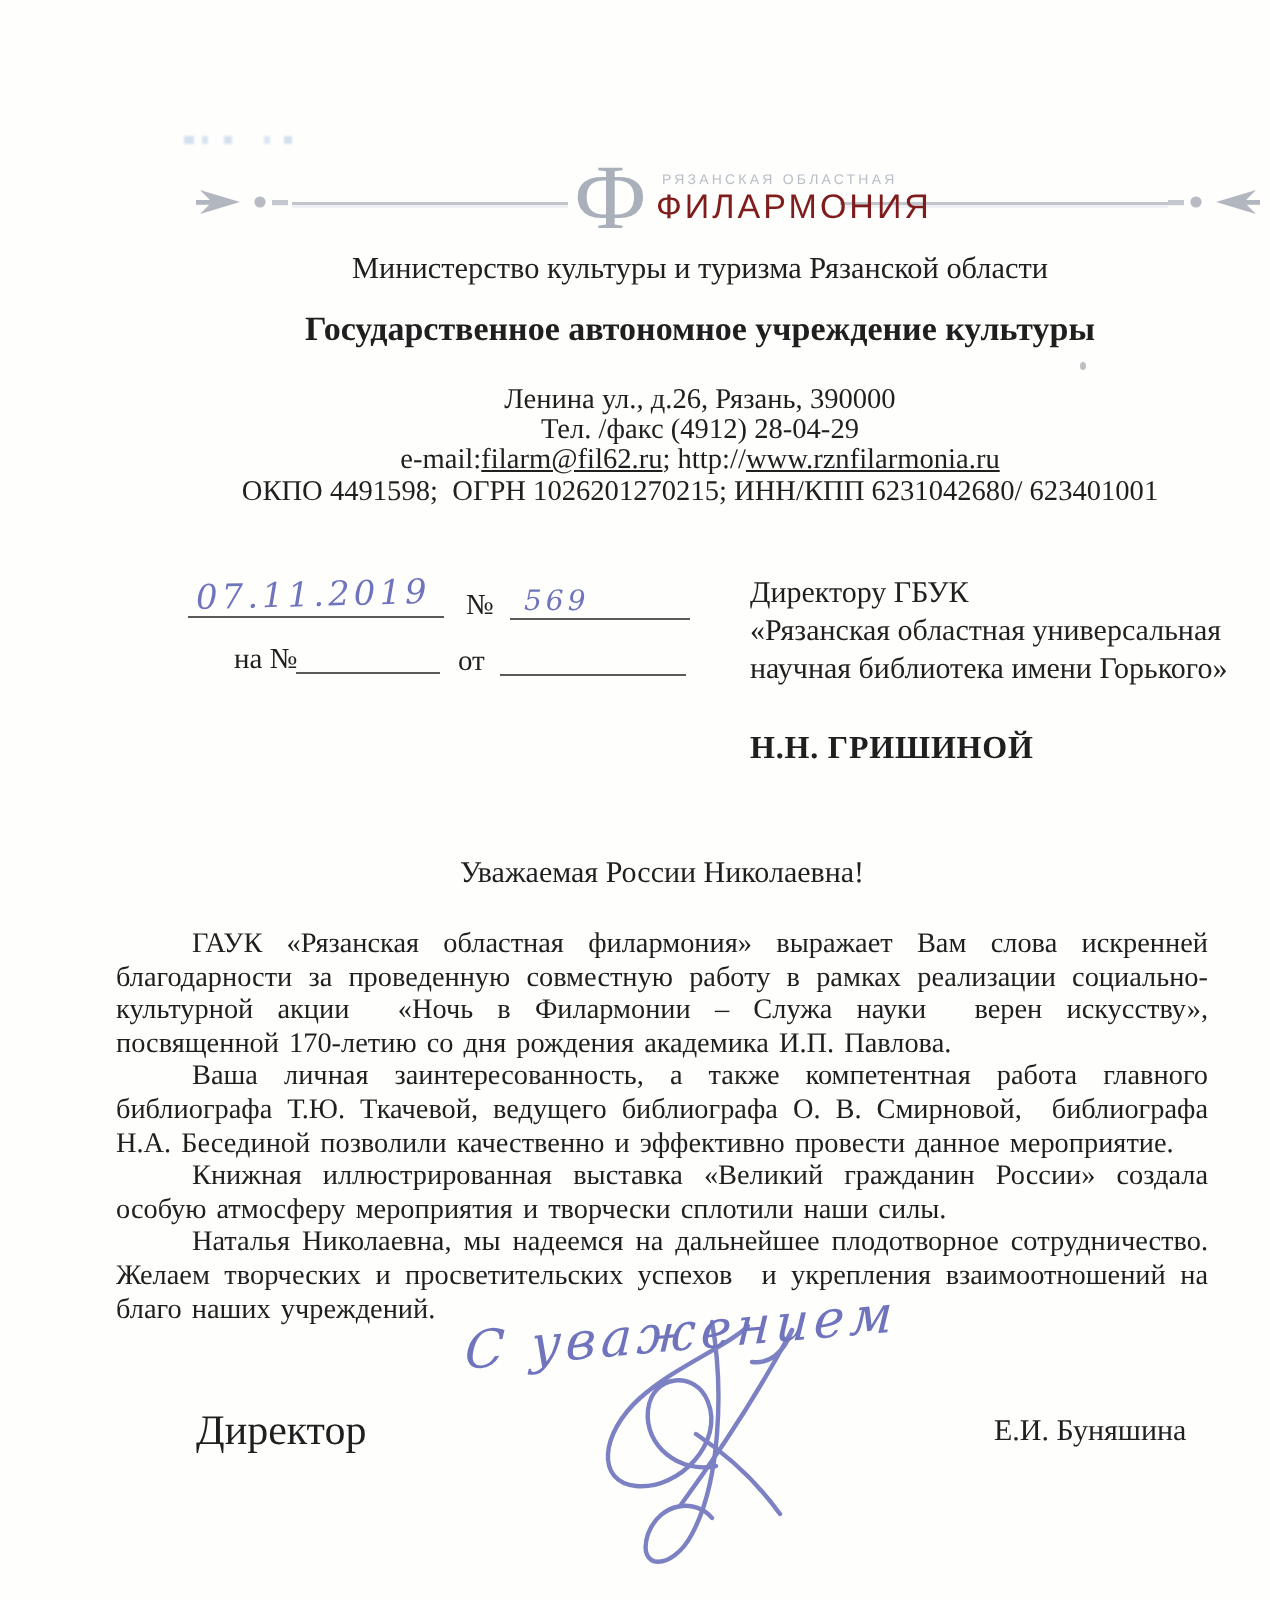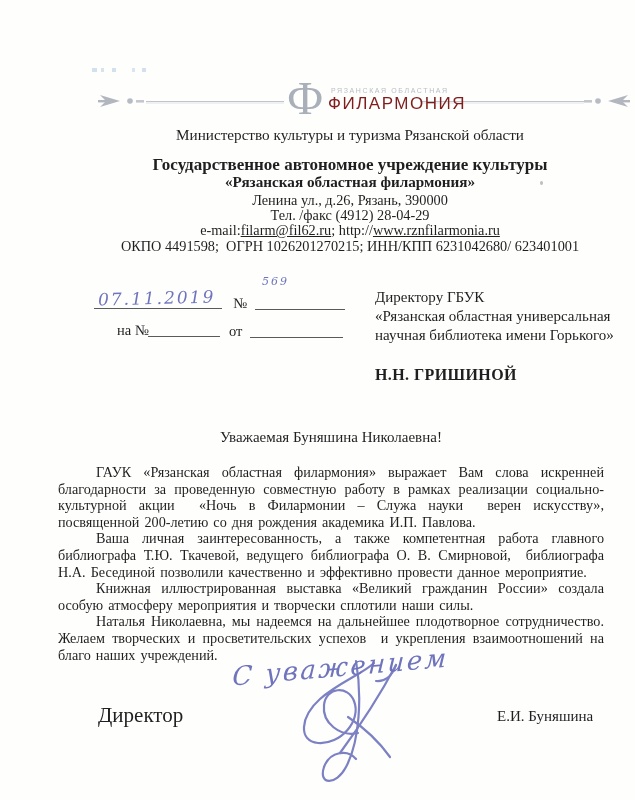--- a/index.html
+++ b/index.html
@@ -49,21 +49,21 @@
   .phone     { top:207px; font-size:14.3px; }
   .emailline { top:222px; font-size:14.3px; }
   .codes     { top:238px; font-size:14.3px; white-space:pre; }
   .u { text-decoration:underline; }
 
   
   .hw {
     font-family:"DejaVu Serif", serif; font-style:italic; color:#6f74bd;
   }
   .ref-date   { top:288px; left:98px;  font-size:17px; letter-spacing:2px; transform:rotate(-1.5deg); }
-  .ref-num    { top:275px; left:262px; font-size:11px; letter-spacing:2px; }
+  .ref-num    { top:293px; left:262px; font-size:14px; letter-spacing:2px; }
   .ref-line   { height:1px; background:#5a5a5a; }
   .rl1 { top:308px; left:94px;  width:128px; }
   .rl2 { top:309px; left:255px; width:90px; }
   .rl3 { top:336px; left:148px; width:72px; }
   .rl4 { top:337px; left:250px; width:93px; }
   .no-sign    { top:295px; left:233px; font-size:14.5px; }
   .na-no      { top:322px; left:117px; font-size:14.5px; }
   .ot-label   { top:323px; left:229px; font-size:14.5px; }
 
   
@@ -113,21 +113,20 @@
       <rect x="38" y="6" width="8" height="2.4" fill="#b2b6bf"></rect>
     </svg>
   </div>
 
   <div class="abs logo-glyph">Ф</div>
   <div class="abs logo-cap-top">РЯЗАНСКАЯ ОБЛАСТНАЯ</div>
   <div class="abs logo-cap-bottom">ФИЛАРМОНИЯ</div>
 
   <div class="abs center-line ministry">Министерство культуры и туризма Рязанской области</div>
   <div class="abs center-line org-type">Государственное автономное учреждение культуры</div>
-  <div class="abs center-line org-name">«Рязанская областная филармония»</div>
   <div class="abs center-line addr">Ленина ул., д.26, Рязань, 390000</div>
   <div class="abs center-line phone">Тел. /факс (4912) 28-04-29</div>
   <div class="abs center-line emailline">
     <span>e-mail:</span><span class="u">filarm@fil62.ru</span><span>; http://</span><span class="u">www.rznfilarmonia.ru</span>
   </div>
   <div class="abs center-line codes">ОКПО 4491598;  ОГРН 1026201270215; ИНН/КПП 6231042680/ 623401001</div>
 
   <div class="abs hw ref-date">07.11.2019</div>
   <div class="abs no-sign">№</div>
   <div class="abs hw ref-num">569</div>
@@ -138,23 +137,23 @@
   <div class="abs ot-label">от</div>
   <div class="abs ref-line rl4"></div>
 
   <div class="abs recipient">
     <div>Директору ГБУК</div>
     <div>«Рязанская областная универсальная</div>
     <div>научная библиотека имени Горького»</div>
   </div>
   <div class="abs recipient-name">Н.Н. ГРИШИНОЙ</div>
 
-  <div class="abs salutation">Уважаемая Буняшина Николаевна!</div>
+  <div class="abs salutation">Уважаемая России Николаевна!</div>
   <div class="abs body-text">
-    <p>ГАУК «Рязанская областная филармония» выражает Вам слова искренней благодарности за проведенную совместную работу в рамках реализации социально-культурной акции  «Ночь в Филармонии – Служа науки  верен искусству», посвященной 200-летию со дня рождения академика И.П. Павлова.</p>
+    <p>ГАУК «Рязанская областная филармония» выражает Вам слова искренней благодарности за проведенную совместную работу в рамках реализации социально-культурной акции  «Ночь в Филармонии – Служа науки  верен искусству», посвященной 170-летию со дня рождения академика И.П. Павлова.</p>
     <p>Ваша личная заинтересованность, а также компетентная работа главного библиографа Т.Ю. Ткачевой, ведущего библиографа О. В. Смирновой,  библиографа Н.А. Бесединой позволили качественно и эффективно провести данное мероприятие.</p>
     <p>Книжная иллюстрированная выставка «Великий гражданин России» создала особую атмосферу мероприятия и творчески сплотили наши силы.</p>
     <p>Наталья Николаевна, мы надеемся на дальнейшее плодотворное сотрудничество. Желаем творческих и просветительских успехов  и укрепления взаимоотношений на благо наших учреждений.</p>
   </div>
 
   <div class="abs hw regards">С уважением</div>
   <div class="abs signature-svg">
     <svg width="135" height="140" viewBox="0 0 135 140" fill="none">
       <g stroke="#6f74bd" stroke-width="2.2" stroke-linecap="round" fill="none" opacity="0.9">
         <path d="M96,8 C86,18 60,28 42,44 C22,62 20,86 40,88 C62,90 84,66 76,46 C70,30 48,32 46,50 C44,68 62,82 80,78"></path>

